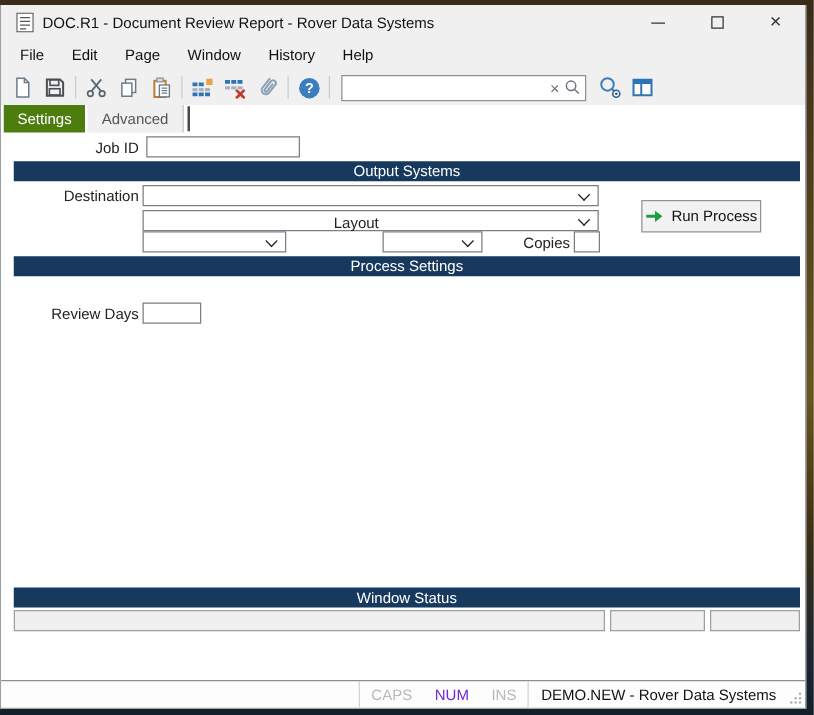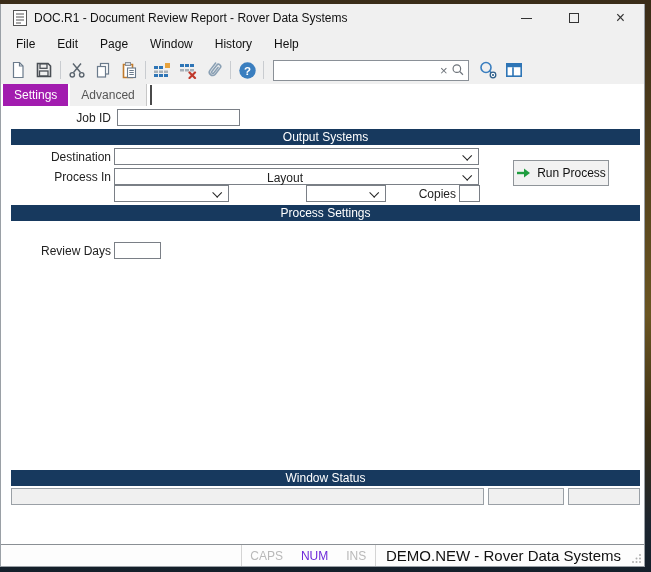--- a/index.html
+++ b/index.html
@@ -33,21 +33,21 @@
   .tbsep { width:1px; height:18px; background:#c9ccd0; margin:0 3px; }
   .searchbox { position:relative; width:196px; height:21px; margin:0 6px 0 6px;
                background:#fff; border:1px solid #8a9097; display:flex; align-items:center; }
   .searchbox input { flex:1; border:none; outline:none; height:17px; padding:0 4px; font-size:12px;
                      font-family:"Liberation Sans",sans-serif; background:transparent; }
   .search-clear { color:#6d737a; font-size:13px; padding:0 3px; }
   
   .main { position:relative; flex:1 1 auto; background:#fff; overflow:hidden; }
   .tabrow { position:absolute; left:2px; top:0; height:22px; display:flex; align-items:flex-start; }
   .tab { height:22px; padding:0 11px; font-size:12px; display:flex; align-items:center; border:none; }
-  .tab.active { background:#a21caf; color:#fff; }
+  .tab.active { background:#4d7c0f; color:#fff; }
   .tab.inactive { background:#f0f0f0; color:#555; margin-left:2px; border-right:1px solid #c7c7c7; }
   .tab-divider { width:2px; height:20px; background:#4a4a4a; margin-left:3px; margin-top:1px; }
   .lbl { position:absolute; text-align:right; font-size:12px; color:#222; white-space:nowrap; }
   .section-bar { position:absolute; left:10px; width:629px; height:16px; background:#17395e;
                  color:#fff; font-size:12px; text-align:center; line-height:16px; }
   .tinput { position:absolute; background:#fff; border:1px solid #7a7f86; height:17px;
             font-size:12px; font-family:"Liberation Sans",sans-serif; padding:0 3px; outline:none; }
   .combo { position:absolute; height:17px; background:#fff; border:1px solid #7a7f86; }
   .combo .chev { position:absolute; right:8px; top:4px; width:7px; height:7px;
                  border-right:1.4px solid #222; border-bottom:1.4px solid #222;
@@ -56,21 +56,21 @@
              background:#f2f2f2; border:1px solid #8f9499; display:flex; align-items:center;
              justify-content:center; gap:6px; font-size:12px; color:#111;
              font-family:Liberation Sans, sans-serif; }
   .status-field { position:absolute; top:404px; height:17px; background:#f0f0f0; border:1px solid #9aa0a6; }
   
   .statusbar { height:22px; background:#fdfdfd; border-top:1px solid #8a8f94; display:flex;
                align-items:center; flex:0 0 auto; }
   .sb-sep { width:1px; height:100%; background:#d4d4d4; }
   .sb-flag { padding:0 9px; font-size:12px; color:#b9b9b9; }
   .sb-flag.on { color:#6d28d9; }
-  .sb-context { padding:0 10px; font-size:15px; color:#111; white-space:nowrap;text-align:right; }
+  .sb-context { padding:0 10px; font-size:12px; color:#111; white-space:nowrap;text-align:right; }
   .sb-grip { width:14px; height:100%; display:flex; align-items:flex-end; justify-content:flex-end; padding:0 2px 2px 0; }
 </style>
 </head>
 <body>
 
 <div class="screen">
   <div class="window">
 
     <div class="titlebar">
       <svg class="app-icon" viewBox="0 0 14 16">
@@ -228,21 +228,20 @@
       <div class="lbl" style="left:0;width:110px;top:27px">Job ID</div>
       <input class="tinput" style="left: 116px; top: 25px; width: 123px;" type="text" value="">
 
       <div class="section-bar" style="top:45px">Output Systems</div>
 
       <div class="lbl" style="left:0;width:110px;top:66px">Destination</div>
       <div class="combo" style="left:113px;top:64px;width:365px">
           <span class="chev"></span>
         </div>
 
-      <div class="lbl" style="left:0;width:110px;top:86px">Process In</div>
       <div class="combo" style="left:113px;top:84px;width:365px">
           <span class="chev"></span>
         </div>
 
       <button class="run-btn">
         <svg width="15" height="14" viewBox="0 0 15 14">
           <line x1="1" y1="7" x2="9" y2="7" stroke="#1f9d3f" stroke-width="2.4"></line>
           <path d="M8 2.5 L14 7 L8 11.5 z" fill="#1f9d3f"></path>
         </svg>
         <span>Run Process</span>

